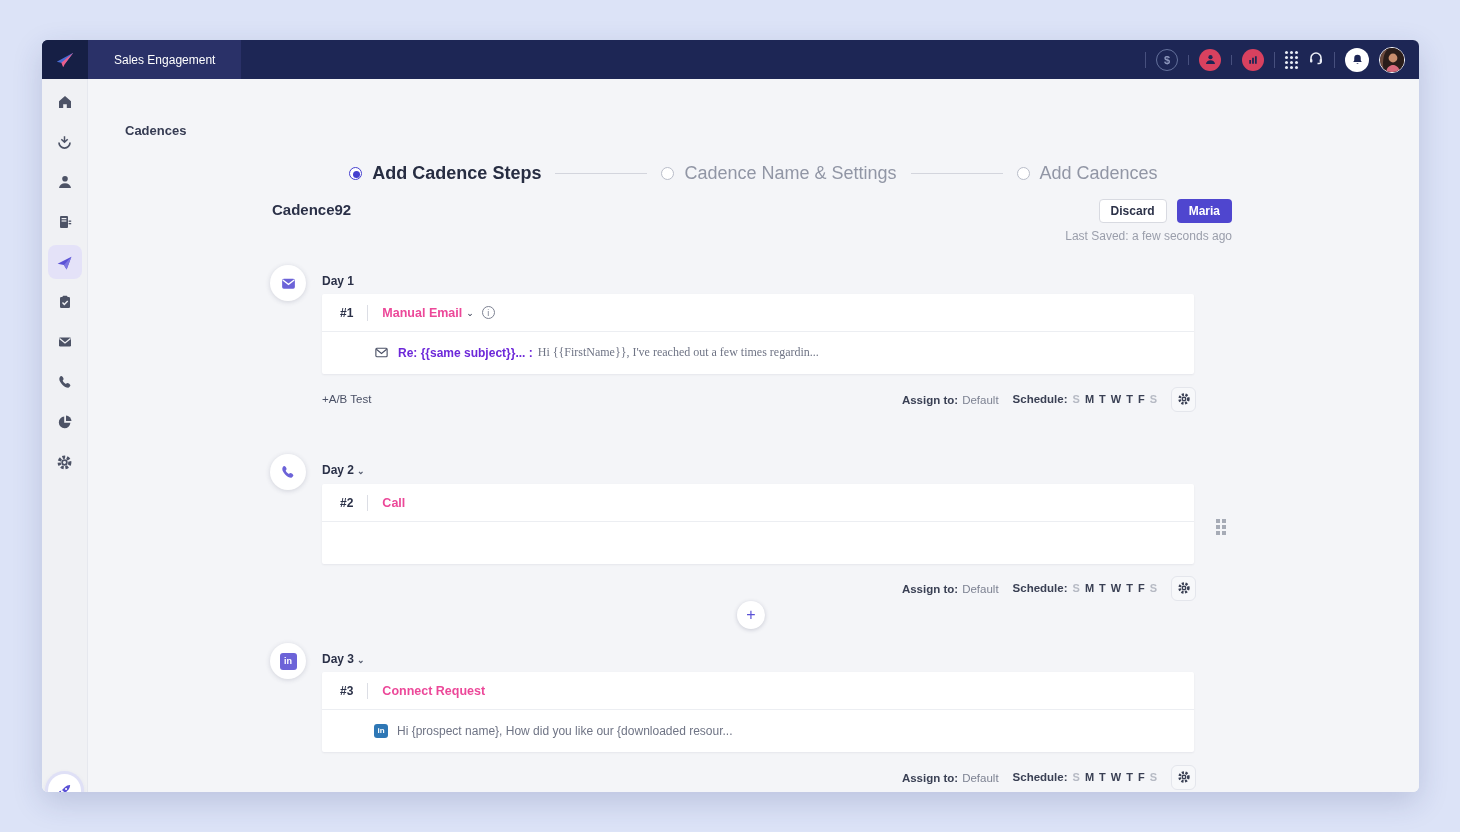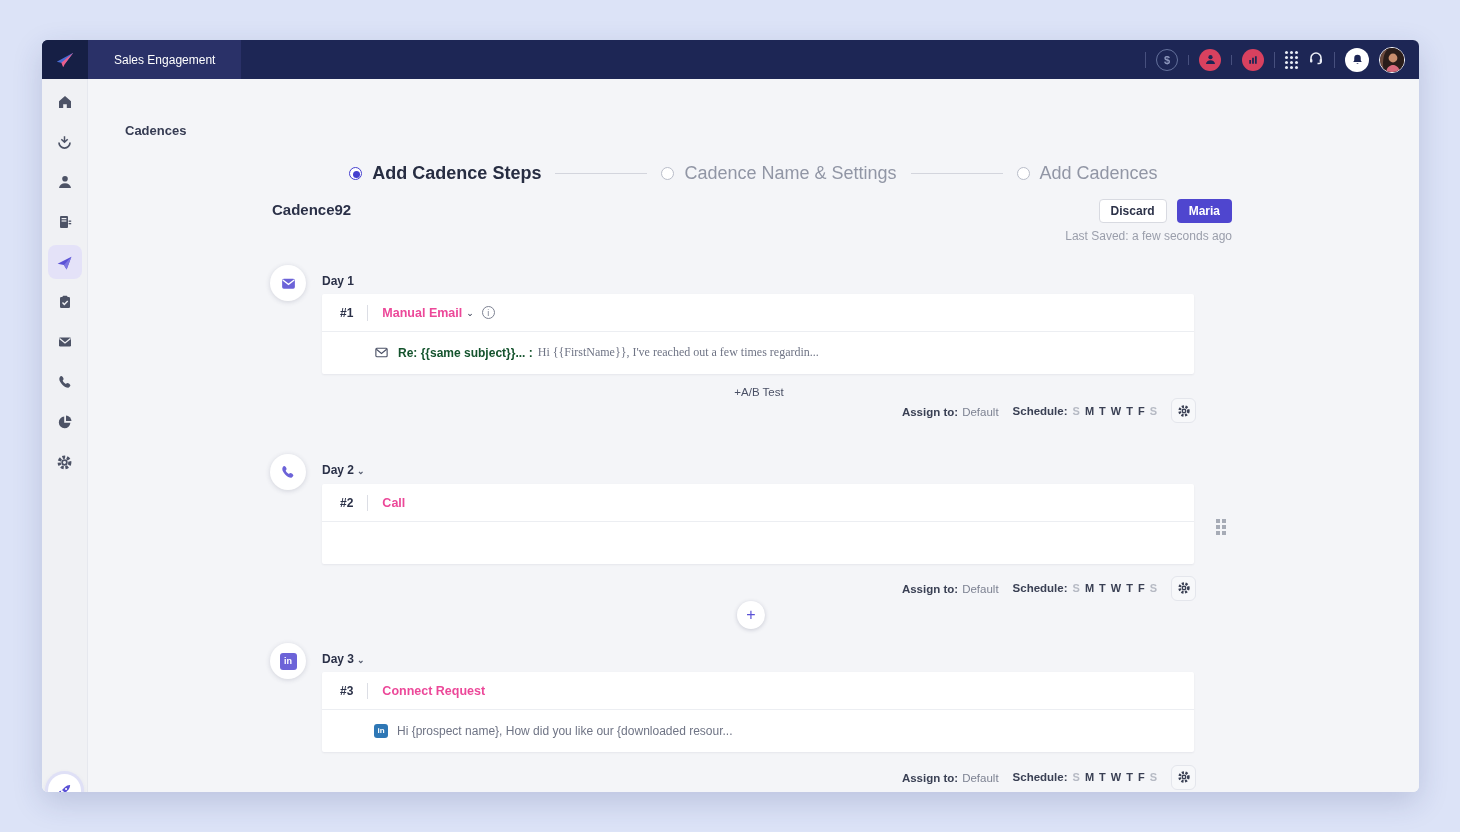--- a/index.html
+++ b/index.html
@@ -99,21 +99,21 @@
   .card-head { height:38px; display:flex; align-items:center; border-bottom:1px solid #eceef2; padding-left:18px; }
   .step-no { font-size:12px; font-weight:bold; color:#2b3148; padding-right:14px; }
   .head-sep { width:1px; height:16px; background:#dcdee5; margin-right:14px; }
   .step-type { font-size:12.5px; font-weight:bold; color:#ec4899; cursor:pointer; }
   .type-chev { font-size:9px; color:#2b3148; margin-left:4px; cursor:pointer; }
   .info-icon {
     display:inline-flex; width:13px; height:13px; border:1px solid #7d8292; border-radius:50%;
     color:#7d8292; font-size:9px; align-items:center; justify-content:center; margin-left:8px; cursor:pointer;
   }
   .card-body { display:flex; align-items:center; height:41px; padding-left:52px; gap:9px; cursor:pointer; }
-  .body-title { font-size:12px; font-weight:bold; color:#14532d; white-space:nowrap; }
+  .body-title { font-size:12px; font-weight:bold; color:#6d28d9; white-space:nowrap; }
   .body-preview { font-size:12px; color:#6f7485; white-space:nowrap; }
   .foot-row { position:absolute; left:234px; width:874px; display:flex; align-items:center; }
   .ab-test { font-size:11.5px; color:#4a5065; cursor:pointer; }
   .foot-right { margin-left:auto; display:flex; align-items:center; gap:14px; }
   .assign-label, .sch-label { font-size:11.5px; font-weight:bold; color:#3a4054; }
   .assign-value { font-size:11.5px; color:#7d8292; margin-left:4px; cursor:pointer; }
   .sch-days { display:flex; gap:5px; margin-left:5px; }
   .sch-day { font-size:11px; font-weight:bold; color:#b6bac4; cursor:pointer; }
   .sch-day.on { color:#3a4054; }
   .gear-btn {
@@ -333,21 +333,21 @@
       </div>
       <div class="card-body">
         <svg width="15" height="15" viewBox="0 0 16 16" fill="none" stroke="#4a5065" stroke-width="1.2">
           <rect x="2" y="3.5" width="12" height="9" rx="1"></rect>
             <path d="M2.5 4.5L8 9l5.5-4.5"></path>
         </svg>
         <span class="body-title">Re: {{same subject}}... :</span>
         <span class="body-preview" style="margin-left:-4px;font-family:Liberation Serif, serif;">Hi {{FirstName}}, I've reached out a few times regardin...</span>
       </div>
     </div>
-    <div class="foot-row" style="top:291px; height:26px;flex-direction:column;">
+    <div class="foot-row" style="top:291px; height:26px;">
       <span class="ab-test">+A/B Test</span>
       <div class="foot-right">
         <span><span class="assign-label">Assign to:</span><span class="assign-value">Default</span></span>
         <span style="display:flex; align-items:center;">
           <span class="sch-label">Schedule:</span>
           <span class="sch-days">
               <span class="sch-day">S</span>
               <span class="sch-day on">M</span>
               <span class="sch-day on">T</span>
               <span class="sch-day on">W</span>

